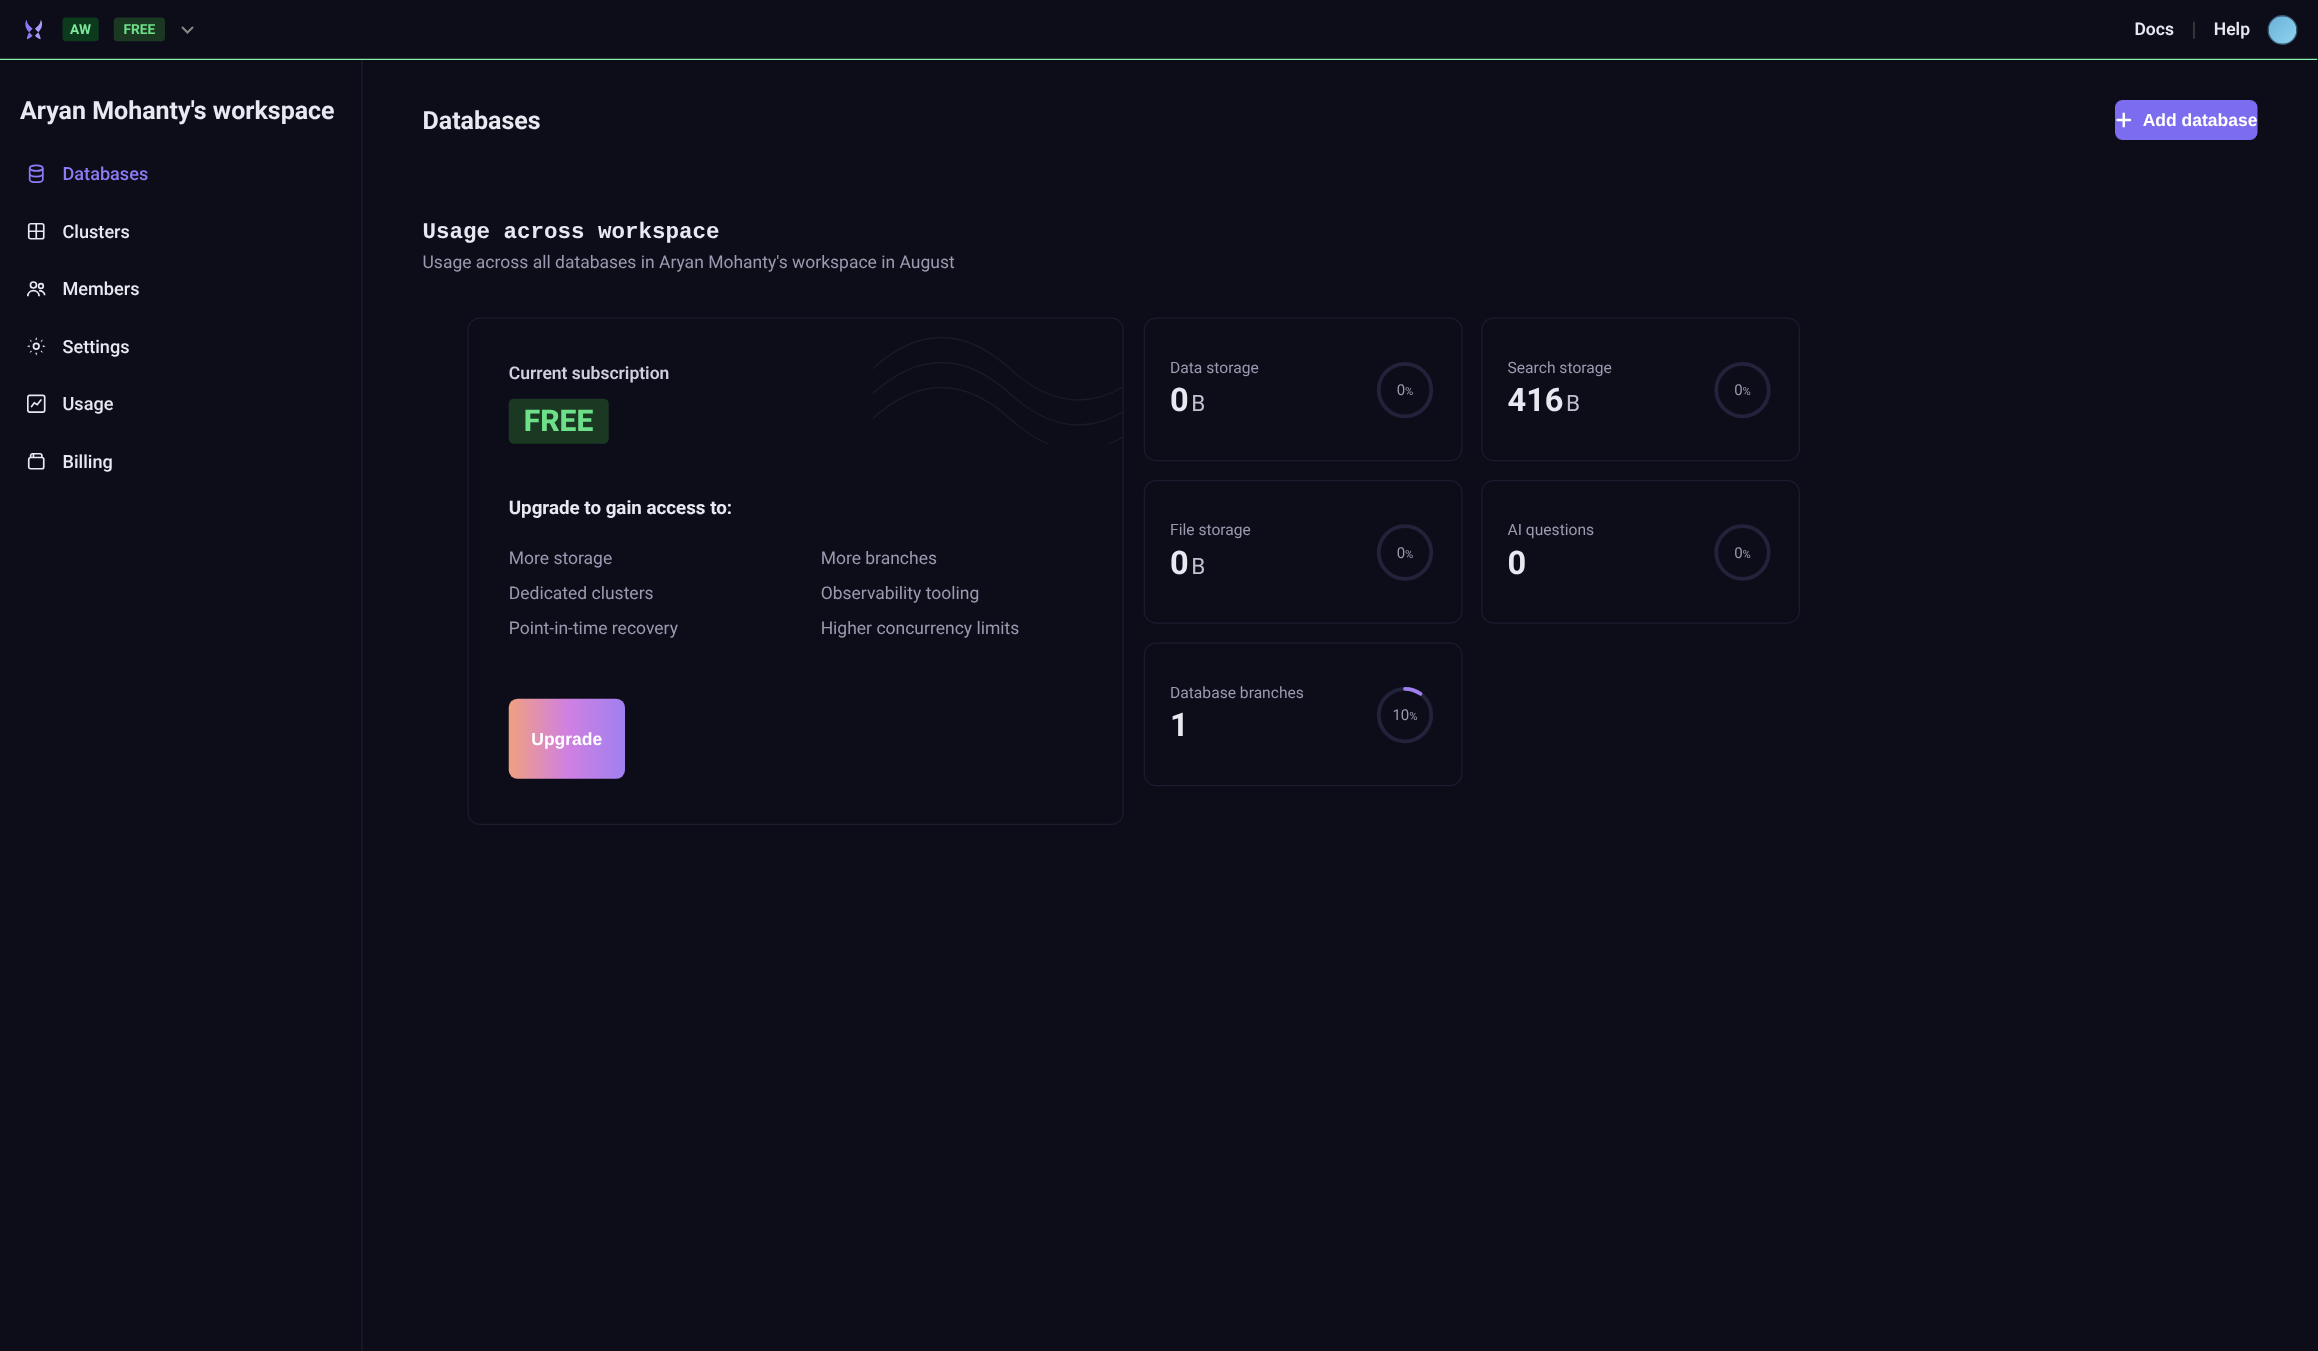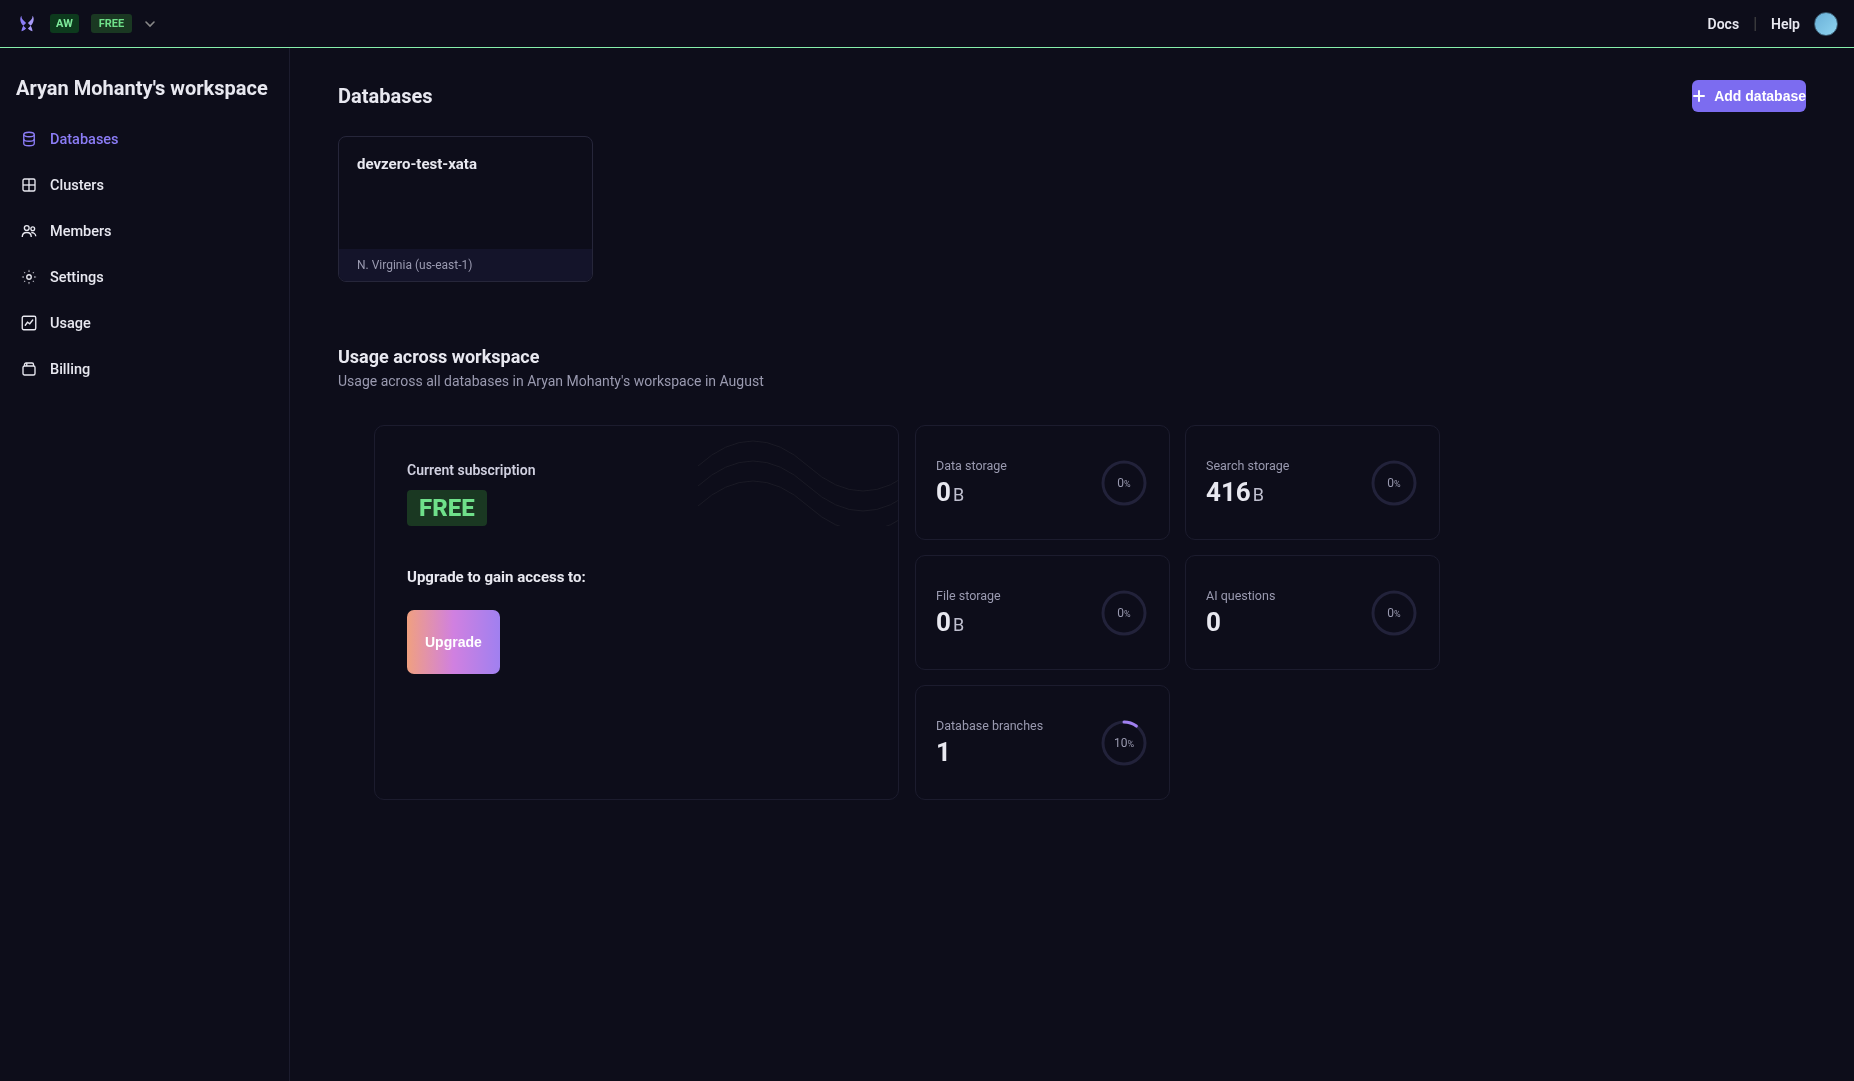--- a/index.html
+++ b/index.html
@@ -165,20 +165,21 @@
   font-size: 12px;
   color: #9a9ab0;
 }
 .usage-section {
   margin-top: 64px;
 }
 .section-title {
   font-size: 18px;
   font-weight: 700;
   margin-bottom: 6px;
+  font-family: Liberation Mono, monospace;
 }
 .section-subtitle {
   font-size: 14px;
   color: #9a9ab0;
   margin-bottom: 36px;
 }
 .usage-grid {
   display: flex;
   gap: 16px;
   margin-left: 36px;
@@ -384,41 +385,43 @@
     <div class="page-header">
       <h1 class="page-title">Databases</h1>
       <button class="btn-primary">
         <svg width="14" height="14" viewBox="0 0 14 14">
             <path d="M7 2 V12 M2 7 H12" stroke="#fff" stroke-width="2" stroke-linecap="round"></path>
           </svg>
         <span>Add database</span>
       </button>
     </div>
 
-    <div class="db-card">
-      <div class="db-card-body">
-        <div class="db-name">devzero-test-xata</div>
-      </div>
-      <div class="db-card-footer">N. Virginia (us-east-1)</div>
-    </div>
 
     <section class="usage-section">
       <h2 class="section-title">Usage across workspace</h2>
       <p class="section-subtitle">Usage across all databases in Aryan Mohanty's workspace in August</p>
 
       <div class="usage-grid">
         <div class="subscription-card">
           <svg class="wave-decor" viewBox="0 0 220 120">
             <path d="M0 60 Q55 10 110 60 T220 60" stroke="#666" stroke-width="1" fill="none"></path>
             <path d="M0 80 Q55 30 110 80 T220 80" stroke="#666" stroke-width="1" fill="none"></path>
             <path d="M0 100 Q55 50 110 100 T220 100" stroke="#666" stroke-width="1" fill="none"></path>
           </svg>
           <div class="sub-label">Current subscription</div>
           <div class="sub-plan-badge">FREE</div>
           <div class="upgrade-title">Upgrade to gain access to:</div>
+          <div class="benefits">
+            <div class="benefit">More storage</div>
+            <div class="benefit">More branches</div>
+            <div class="benefit">Dedicated clusters</div>
+            <div class="benefit">Observability tooling</div>
+            <div class="benefit">Point-in-time recovery</div>
+            <div class="benefit">Higher concurrency limits</div>
+          </div>
           <button class="btn-upgrade">Upgrade</button>
         </div>
 
         <div class="metrics-col">
 
           <div class="metric-card">
             <div>
               <div class="metric-label">Data storage</div>
               <div class="metric-value"><span>0</span><span class="metric-unit">B</span></div>
             </div>

